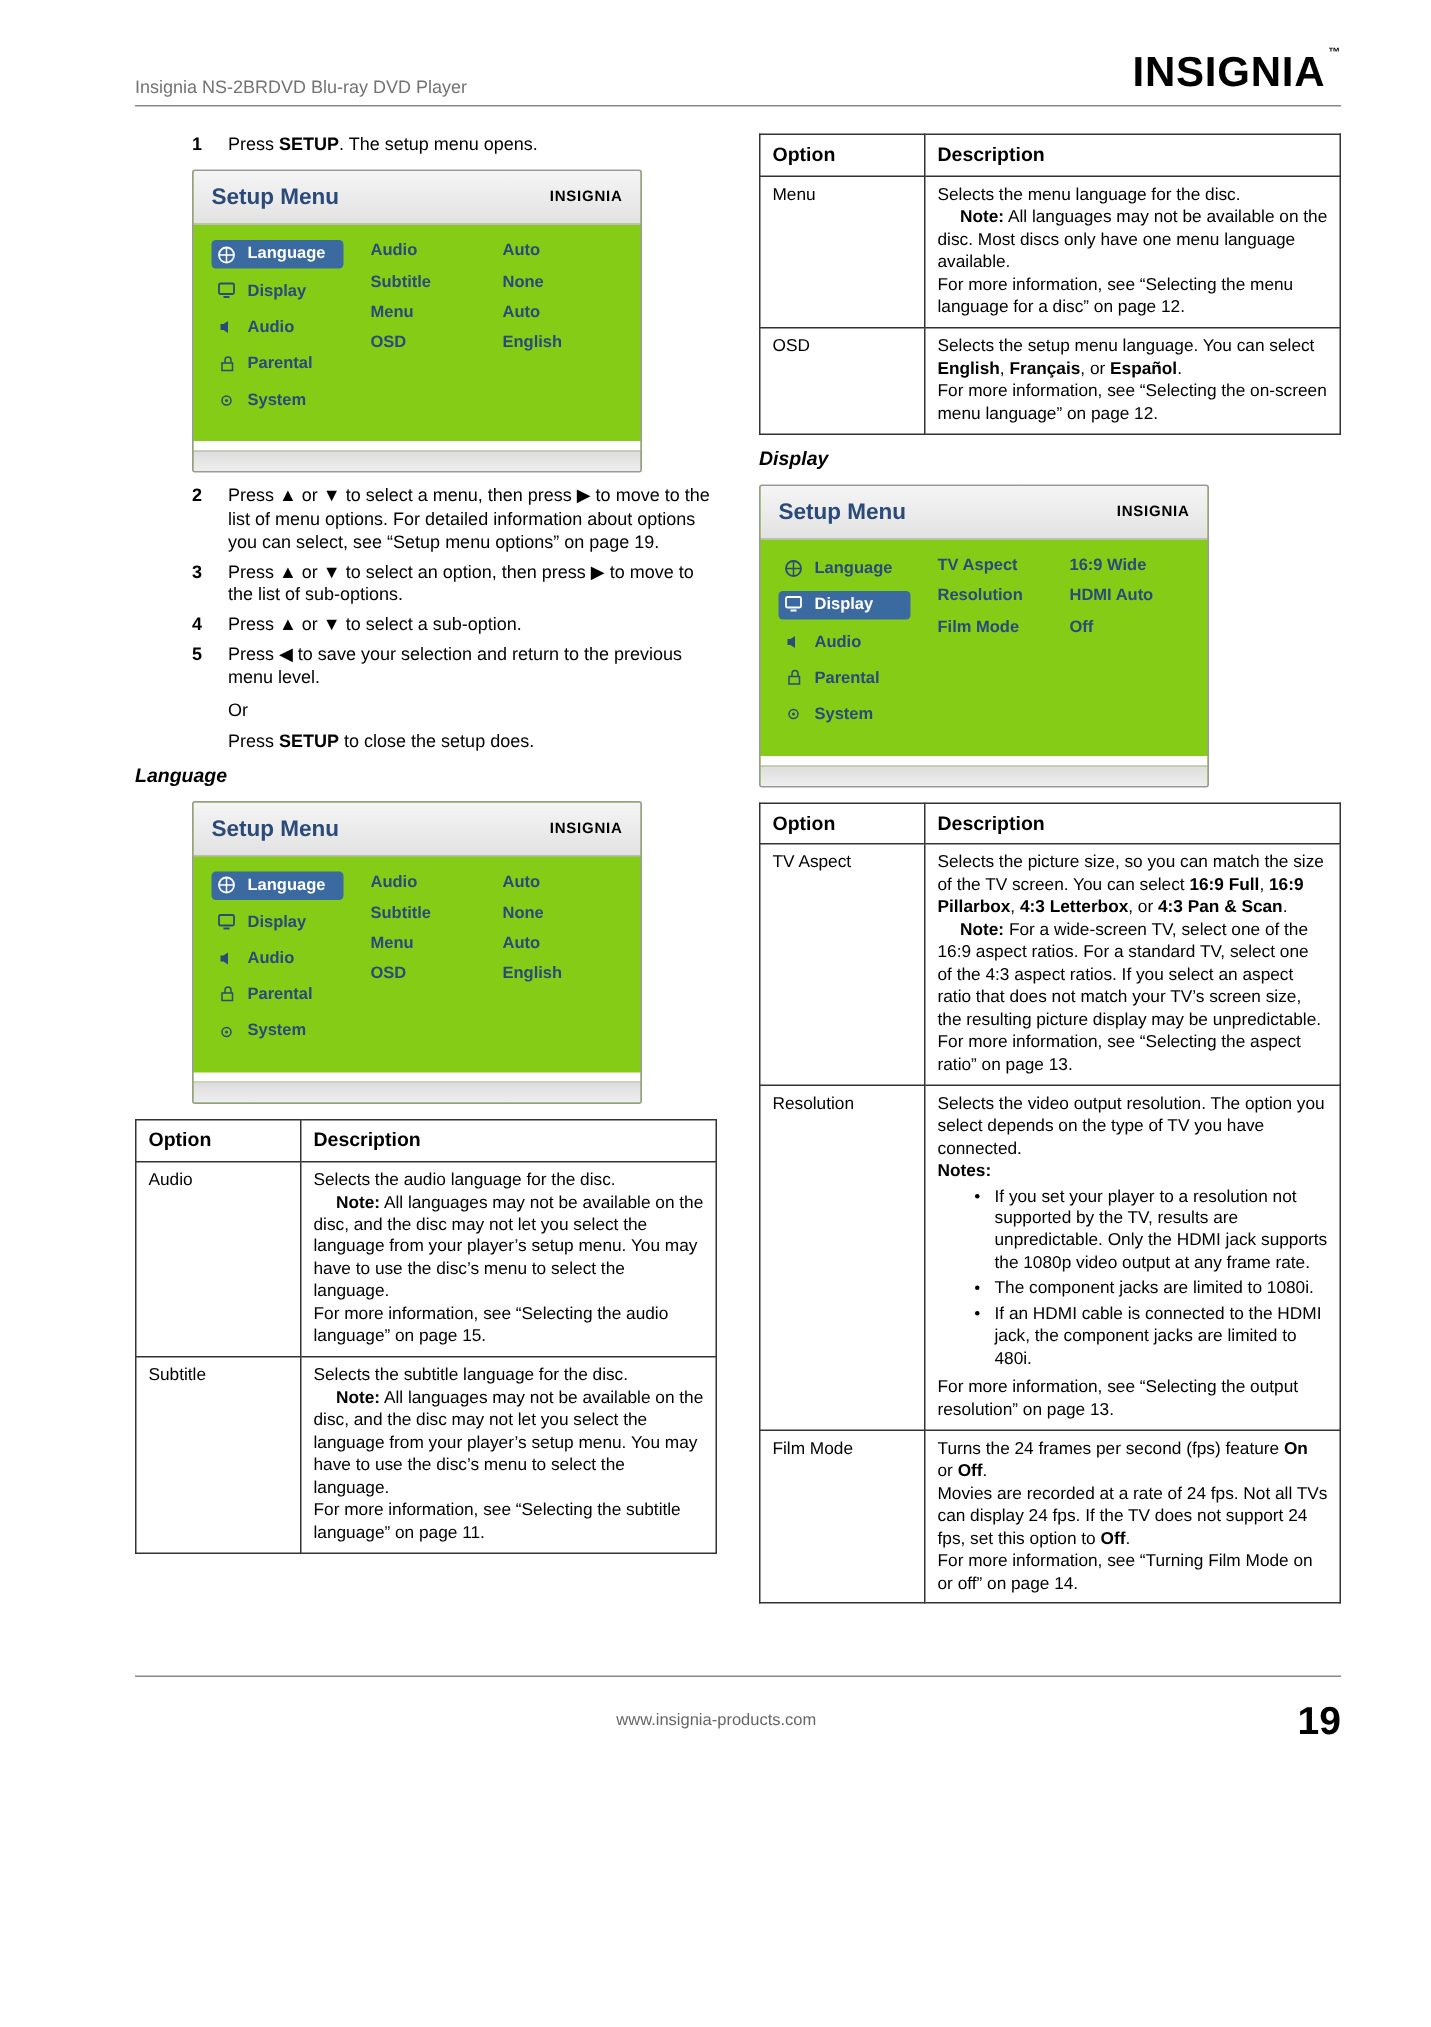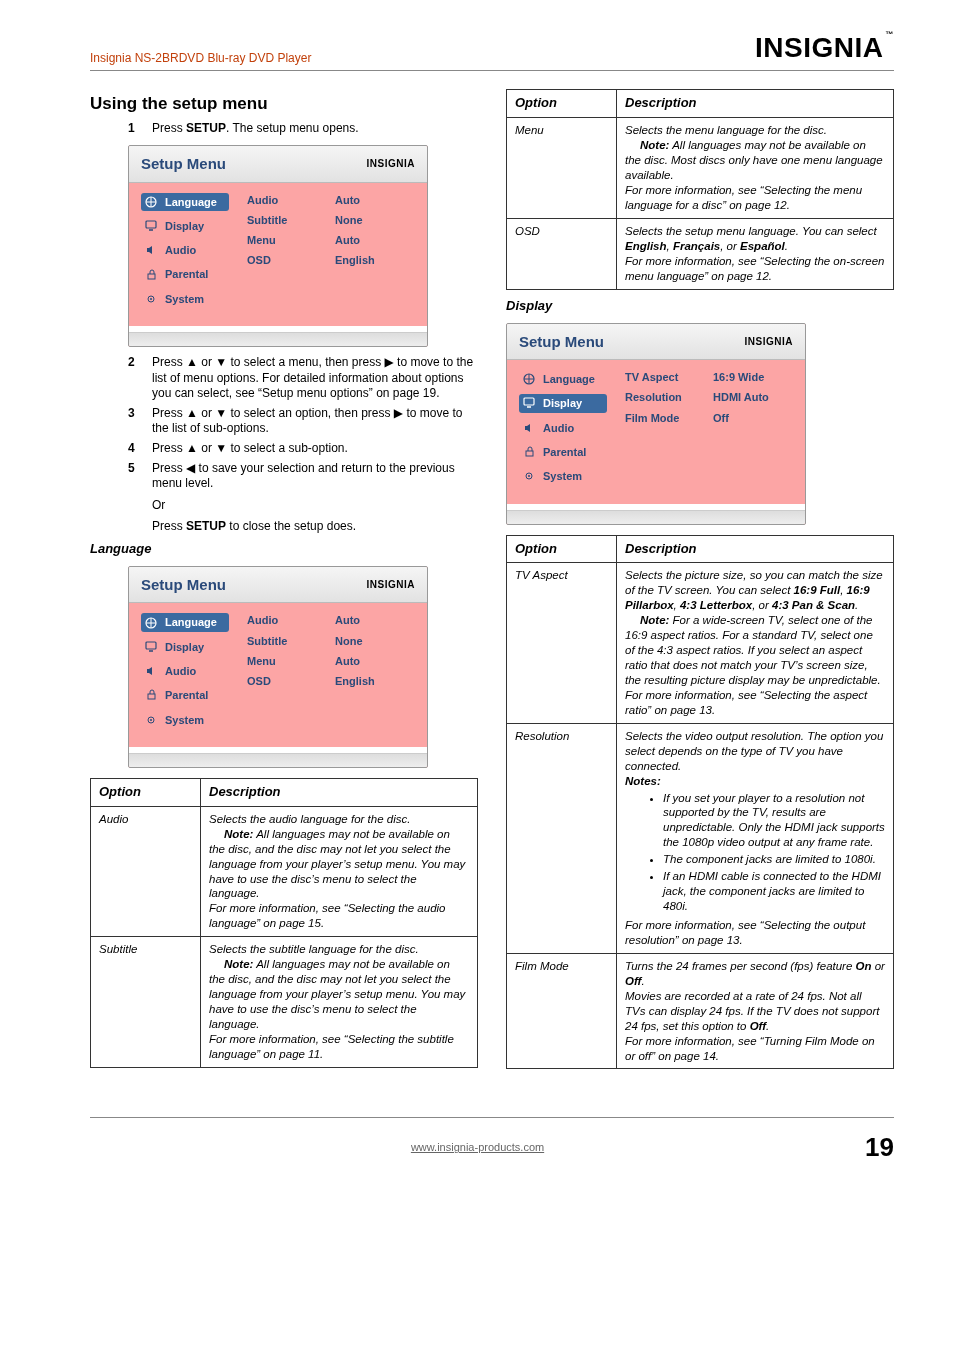--- a/index.html
+++ b/index.html
@@ -14,38 +14,38 @@
     line-height: 1.3;
   }
   .header-bar {
     display: flex;
     justify-content: space-between;
     align-items: flex-end;
     border-bottom: 1px solid #888;
     padding-bottom: 4px;
     margin-bottom: 18px;
   }
-  .header-title { color: #c2410c; font-size: 12px; }
+  .header-title { color: #737373; font-size: 12px; }
   .brand { font-weight: 700; font-size: 28px; letter-spacing: 0.5px; display:flex; align-items:flex-start;}
   .brand .tm { font-size: 8px; vertical-align: top; margin-left:2px;}
   .columns { display: flex; gap: 28px; }
   .col { flex: 1; min-width: 0; }
   h2.section { font-size: 17px; font-weight: 700; margin: 4px 0 6px 0; }
   h3.sub { font-size: 13px; font-weight: 700; margin: 6px 0 4px 38px; }
   h3.ital { font-style: italic; font-weight: 700; font-size: 13px; margin: 6px 0 6px 0; }
   ol.steps { list-style: none; margin-left: 38px; }
   ol.steps > li { display: flex; gap: 10px; margin-bottom: 4px; }
   ol.steps > li .num { font-weight: 700; min-width: 14px; }
   ol.steps > li .txt { flex:1; }
   .or-block { margin-left: 62px; margin-top:6px; margin-bottom:6px; }
   .setup-box {
     margin: 8px 0 8px 38px;
     width: 300px;
     border: 1px solid #999;
-    background: #fca5a5;
+    background: #84cc16;
     border-radius: 2px;
     overflow: hidden;
   }
   .col-right .setup-box { margin-left: 0; }
   .setup-title-row {
     display: flex; justify-content: space-between; align-items: center;
     padding: 8px 12px;
     background: linear-gradient(#f5f5f5,#e2e2e2);
     border-bottom: 1px solid #bbb;
   }
@@ -64,56 +64,54 @@
     width: 100%;
     border-collapse: collapse;
     margin: 10px 0 8px 0;
     font-size: 11.5px;
   }
   table.opt th, table.opt td {
     border: 1px solid #333;
     padding: 5px 8px;
     text-align: left;
     vertical-align: top;
-    font-style: italic;
   }
   table.opt th { font-weight: 700; font-size: 13px; }
   table.opt th:first-child, table.opt td:first-child { width: 110px; }
   table.opt .note-label { font-weight:700;padding-left:15px; }
   table.opt ul { margin: 2px 0 4px 38px; }
   table.opt ul li { margin-bottom: 2px; list-style: disc; }
   .footer {
     border-top: 1px solid #888;
     margin-top: 40px;
     padding-top: 6px;
     display:flex;
     justify-content: space-between;
     align-items:center;
   }
-  .footer .url { color:#666; font-size:11px; margin:16px auto;text-decoration:underline;}
+  .footer .url { color:#666; font-size:11px; margin:16px auto;}
   .footer .pagenum { font-size:26px; font-weight:700; }
   .bold { font-weight:700; }
   
   svg.ni { width:14px; height:12px; }
 </style>
 </head>
 <body>
 
 <div class="header-bar">
   <div class="header-title">Insignia NS-2BRDVD Blu-ray DVD Player</div>
   <div class="brand">
     <span>INSIGNIA</span>
       <span class="tm">™</span>
   </div>
 </div>
 
 <div class="columns">
 
   <div class="col">
-    <h2 class="section">Using the setup menu</h2>
     <ol class="steps">
       <li>
         <span class="num">1</span>
         <span class="txt">
           <span>Press </span><span class="bold">SETUP</span><span>. The setup menu opens.</span>
         </span>
       </li>
     </ol>
 
     <div class="setup-box">

